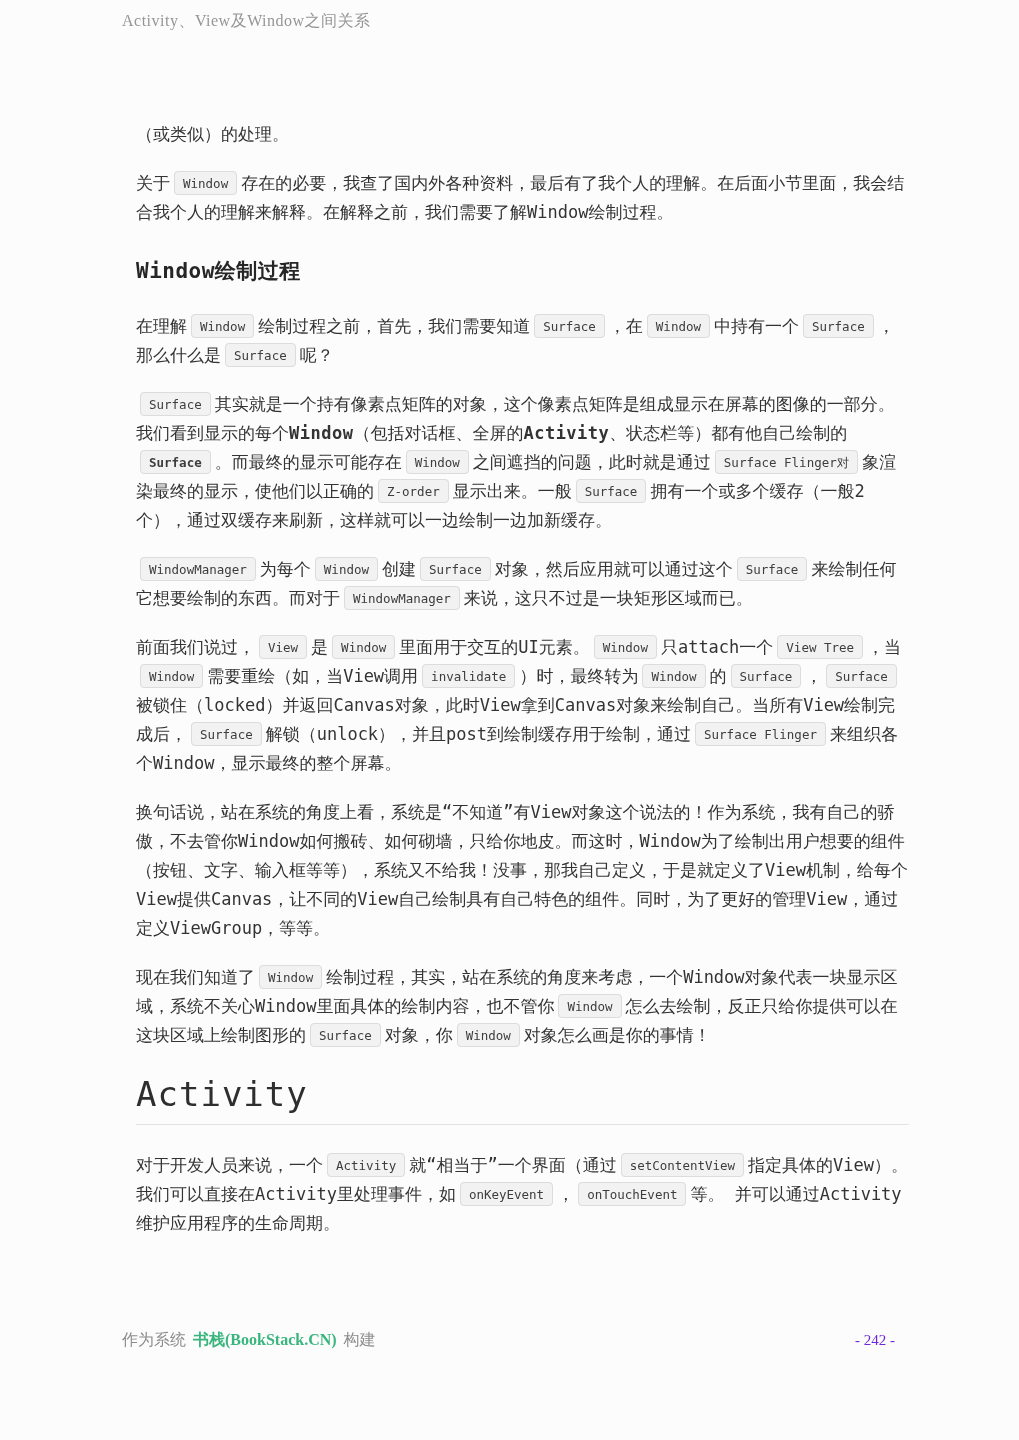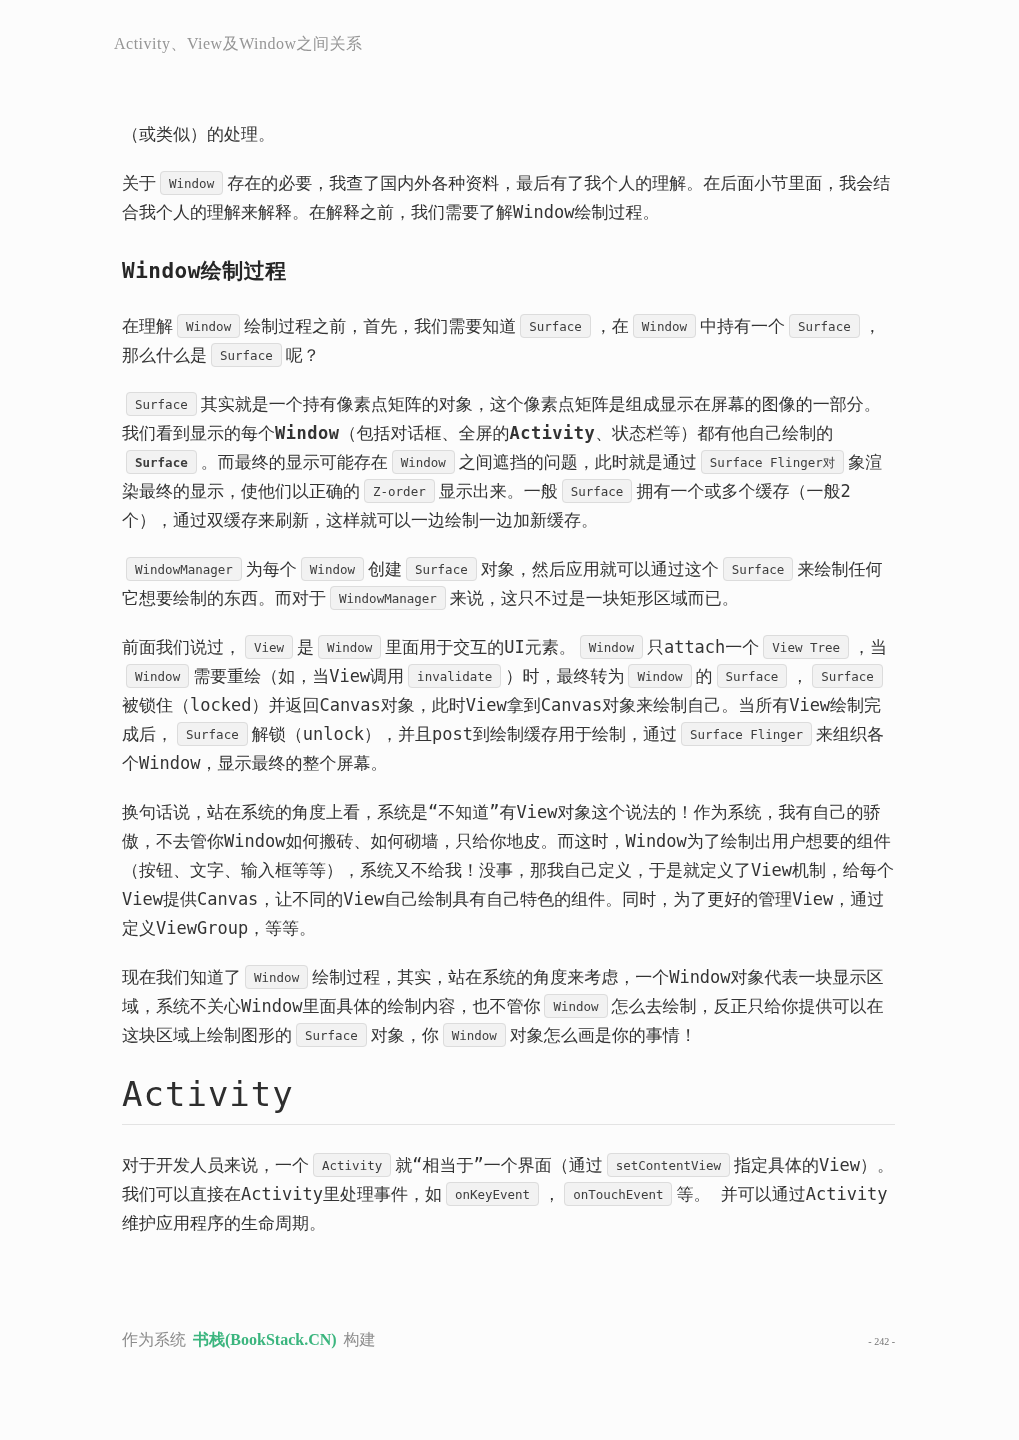--- a/index.html
+++ b/index.html
@@ -11,30 +11,29 @@
     height: 1440px;
     position: relative;
     overflow: hidden;
     background: #fcfcfc;
     font-family: "DejaVu Sans Mono", "Liberation Sans", sans-serif;
     color: #333333;
   }
   .doc-header {
     position: absolute;
     top: 11px;
-    left: 114px;
+    left: 122px;
     font-family: "Liberation Serif", "DejaVu Serif", serif;
     font-size: 16px;
     color: #959595;
     letter-spacing: 0.5px;
-    margin-top: 23px;
   }
   .doc-content {
     position: absolute;
-    left: 122px;
+    left: 136px;
     top: 120px;
     width: 773px;
   }
   .doc-content p {
     font-size: 17px;
     line-height: 29px;
     margin: 0 0 20px 0;
     color: #333333;
   }
   .doc-content h2 {
@@ -89,22 +88,22 @@
     color: #8c8c8c;
   }
   .doc-footer .builder-link {
     color: var(--link-color, #3bb57e);
     font-weight: bold;
     text-decoration: none;
     margin: 16px 3px;
     cursor: pointer;
   }
   .doc-footer .page-number {
-    color: #737373;
-    font-size: 10px;
+    color: #6d28d9;
+    font-size: 15px;
   }
 </style>
 </head>
 <body>
 
 <div class="doc-header">Activity、View及Window之间关系</div>
 
 <div class="doc-content">
     <p><span>（或类似）的处理。</span></p>
     <p><span>关于</span><code class="inline-code">Window</code><span>存在的必要，我查了国内外各种资料，最后有了我个人的理解。在后面小节里面，我会结合我个人的理解来解释。在解释之前，我们需要了解Window绘制过程。</span></p>

